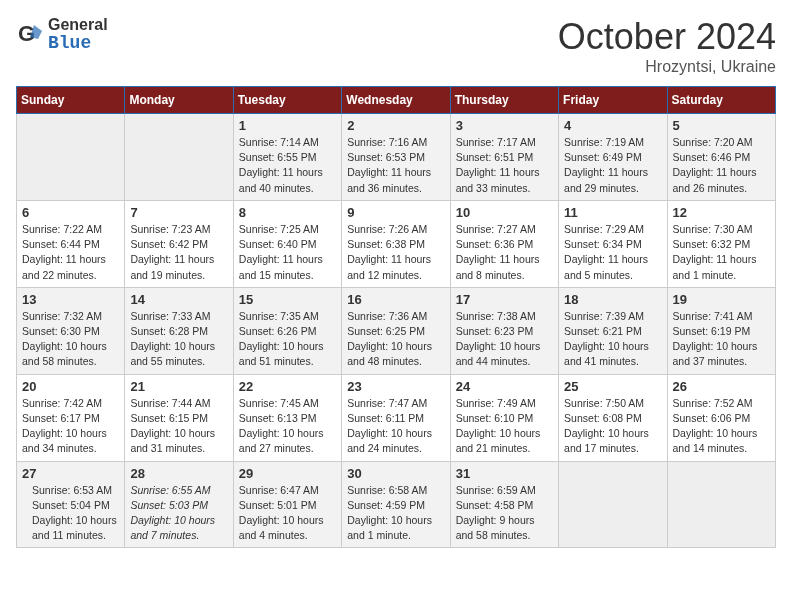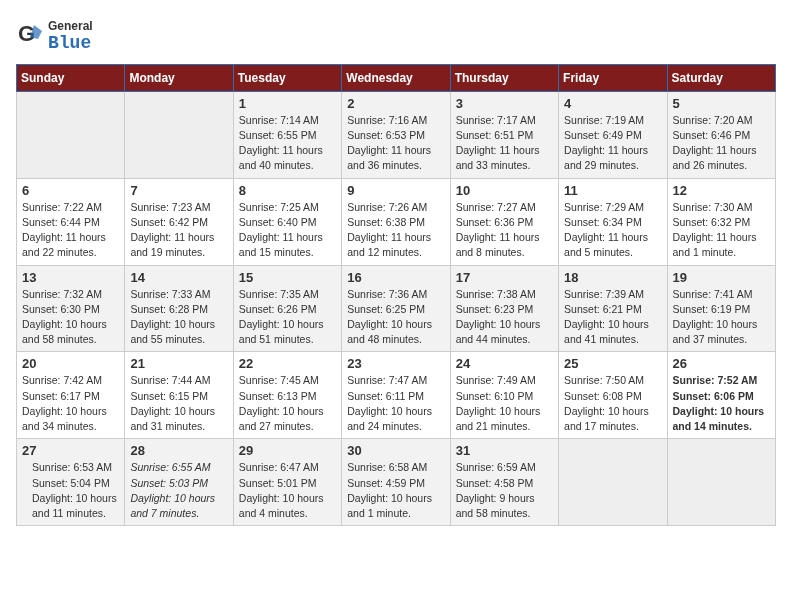--- a/index.html
+++ b/index.html
@@ -15,21 +15,21 @@
       justify-content: space-between;
       align-items: flex-start;
       margin-bottom: 10px;
     }
     .logo {
       display: flex;
       align-items: center;
       gap: 4px;
     }
     .logo-text-general {
-      font-size: 12px;
+      font-size: 16px;
       font-weight: bold;
       color: #333;
       line-height: 1.1;
     }
     .logo-text-blue {
       font-size: 18px;
       font-weight: bold;
       color: #2a6db5;
       line-height: 1.1;
       font-family: Liberation Mono, monospace;
@@ -103,20 +103,24 @@
       <text x="2" y="20" font-size="22" font-weight="bold" fill="#333">G</text>
       <path d="M18 4 L26 10 L22 18 L14 16 Z" fill="#2a6db5" opacity="0.7"></path>
     </svg>
     <div>
       <div>
         <span class="logo-text-general">General</span><br>
         <span class="logo-text-blue">Blue</span>
       </div>
     </div>
   </div>
+  <div class="title-area">
+    <div class="month-title">October 2024</div>
+    <div class="subtitle">Hrozyntsi, Ukraine</div>
+  </div>
 </div>
 
 <table class="calendar">
   <thead>
     <tr>
     <th>Sunday</th>
         <th>Monday</th>
         <th>Tuesday</th>
         <th>Wednesday</th>
         <th>Thursday</th>
@@ -279,21 +283,21 @@
 Daylight: 10 hours and 21 minutes.</div>
         </td>
         <td>
           <div class="day-number">25</div>
           <div class="day-info" style="white-space: pre-line;">Sunrise: 7:50 AM
 Sunset: 6:08 PM
 Daylight: 10 hours and 17 minutes.</div>
         </td>
         <td>
           <div class="day-number">26</div>
-          <div class="day-info" style="white-space: pre-line; font-weight: bold;">Sunrise: 7:52 AM
+          <div class="day-info" style="white-space: pre-line;">Sunrise: 7:52 AM
 Sunset: 6:06 PM
 Daylight: 10 hours and 14 minutes.</div>
         </td>
       </tr>
       <tr class="row-shaded">
         <td>
           <div class="day-number">27</div>
           <div class="day-info" style="white-space: pre-line; margin-left: 10px;">Sunrise: 6:53 AM
 Sunset: 5:04 PM
 Daylight: 10 hours and 11 minutes.</div>

